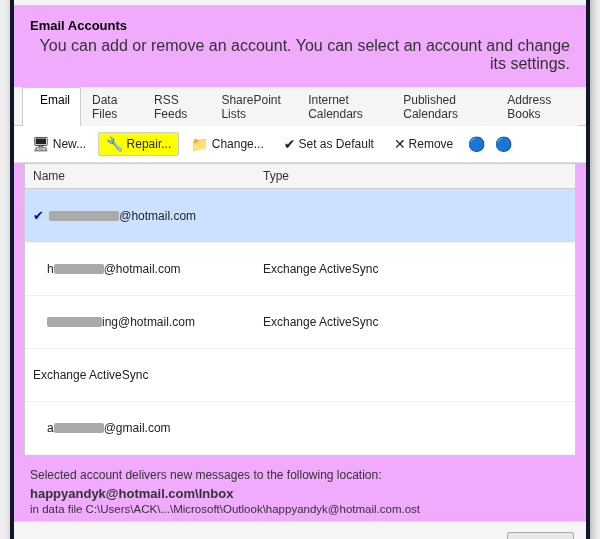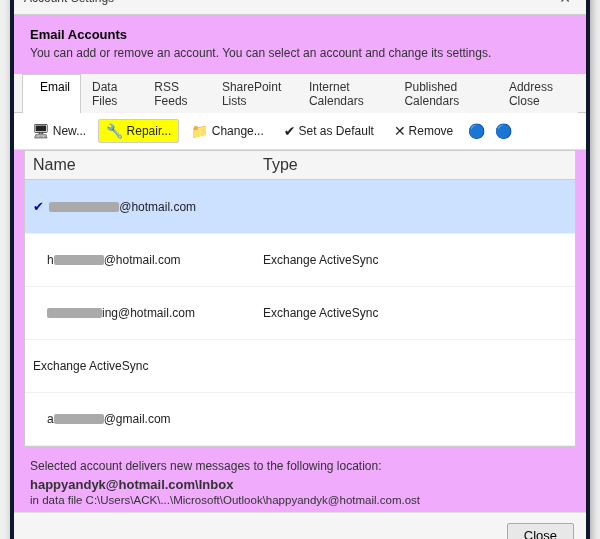--- a/index.html
+++ b/index.html
@@ -43,22 +43,23 @@
     }
     .section-header {
       padding: 12px 16px 4px 16px;
     }
     .section-title {
       font-weight: bold;
       font-size: 13px;
       margin-bottom: 4px;
     }
     .section-desc {
-      font-size: 12px;
-      color: #333;
+      font-size: 16px;
+      color: #333;
+      text-align: right;
     }
     .tab-row {
       display: flex;
       flex-direction: row;
       border-bottom: 1px solid #ccc;
       padding: 0 8px;
       margin-top: 10px;
       background: #f5f5f5;
     }
     .tab {
@@ -111,21 +112,21 @@
       min-height: 160px;
       overflow: hidden;
     }
     .table-header {
       display: flex;
       background: #f5f5f5;
       border-bottom: 1px solid #ccc;
       padding: 3px 0;
     }
     .table-header-cell {
-      font-size: 16px;
+      font-size: 12px;
       padding: 2px 8px;
       color: #333;
       font-weight: normal;
     }
     .col-name { width: 230px; }
     .col-type { flex: 1; }
     .table-body { background: white; }
     .table-row {
       display: flex;
       align-items: center;
@@ -201,21 +202,21 @@
     <div class="section-desc">You can add or remove an account. You can select an account and change its settings.</div>
   </div>
 
   <div class="tab-row">
     <div class="tab active">Email</div>
     <div class="tab">Data Files</div>
     <div class="tab">RSS Feeds</div>
     <div class="tab">SharePoint Lists</div>
     <div class="tab">Internet Calendars</div>
     <div class="tab">Published Calendars</div>
-    <div class="tab">Address Close</div>
+    <div class="tab">Address Books</div>
   </div>
 
   <div class="toolbar">
     <button class="toolbar-btn">
       <span class="icon">🖥</span>
       <span>New...</span>
     </button>
     <button class="toolbar-btn highlighted">
       <span class="icon">🔧</span>
       <span>Repair...</span>

